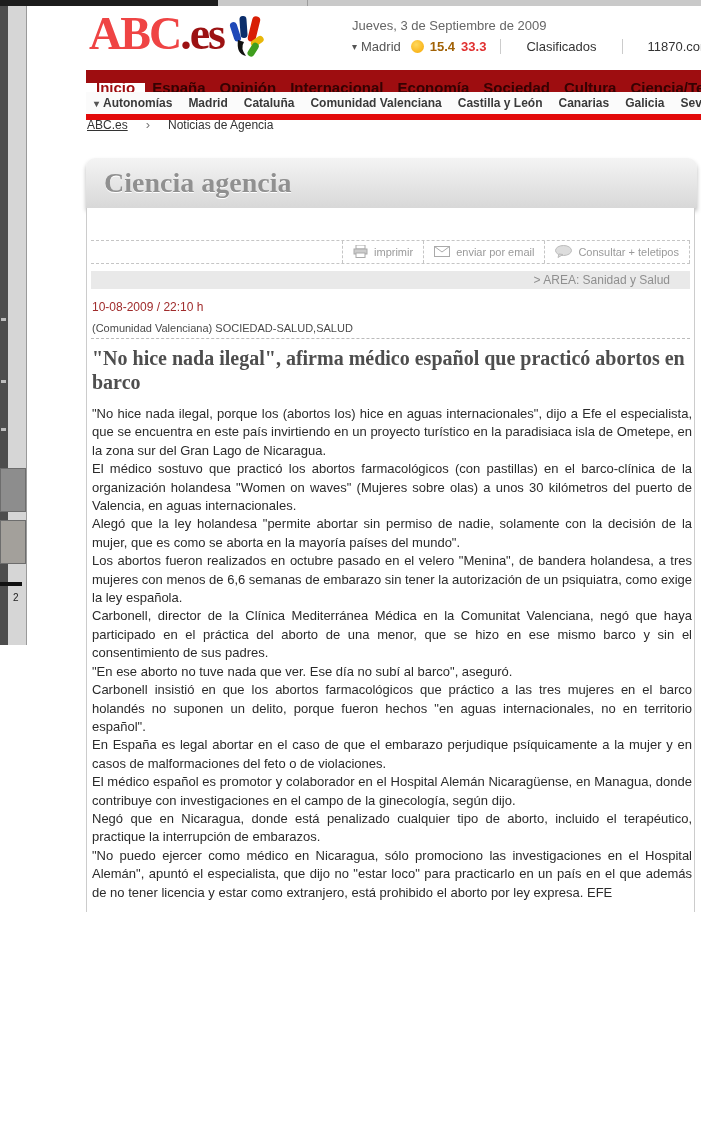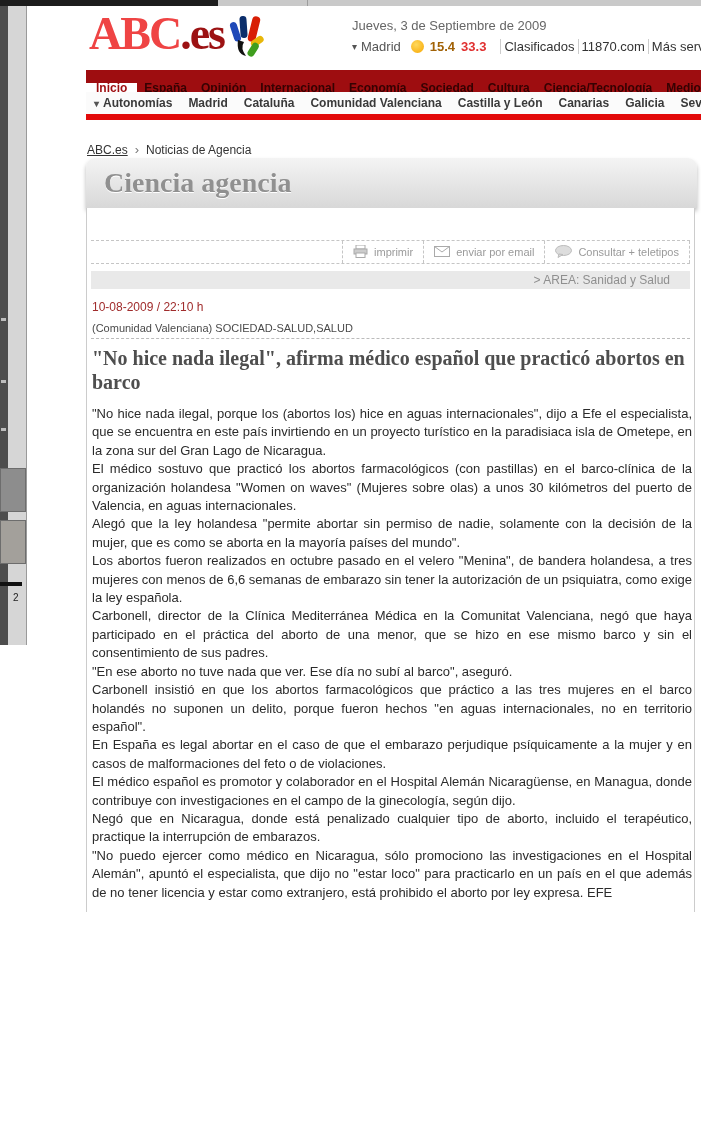--- a/index.html
+++ b/index.html
@@ -37,39 +37,39 @@
   .header-right { position:absolute; left:325px; top:12px; font-size:13px; color:#666; }
   .header-right .dateline { margin-bottom:6px; }
   .header-row2 { display:flex; align-items:center; font-size:13px; color:#444; }
   .city-sel { display:flex; align-items:center; gap:4px; cursor:pointer; color:#555; }
   .tri { font-size:10px; color:#555; }
   .sun { width:13px; height:13px; border-radius:50%; margin:0 6px 0 10px;
          background:radial-gradient(circle at 40% 35%, #ffd95e, #f7a600); }
   .tmin { color:#a16207; font-weight:bold; margin-right:6px; }
   .tmax { color:#e03030; font-weight:bold; }
   .hdr-links { display:flex; margin-left:14px; }
-  .hdr-links a { color:#333; text-decoration:none; padding:0 3px; border-left:1px solid #ccc; cursor:pointer; white-space:nowrap; }
+  .hdr-links a { color:#333; text-decoration:none; padding:0 25px; border-left:1px solid #ccc; cursor:pointer; white-space:nowrap; }
 
   
   .nav-main { position:absolute; left:59px; top:64px; width:615px; height:22px;
               background:#9e0d10; display:flex; align-items:stretch; white-space:nowrap; overflow:hidden; }
-  .nav-main a { display:flex; align-items:center; padding:0 7px; font-size:12px; font-weight:bold;
+  .nav-main a { display:flex; align-items:center; padding:0 7px; font-size:15px; font-weight:bold;
                 color:#350202; text-decoration:none; cursor:pointer;margin-top:13px; }
   .nav-main a.active { background:#fff; color:#9e0d10; padding:0 10px; }
 
   
   .nav-regions { position:absolute; left:59px; top:86px; width:615px; height:22px;
                  background:#fbfbfb; display:flex; align-items:center; white-space:nowrap; overflow:hidden; }
   .nav-regions a { display:flex; align-items:center; gap:4px; padding:0 8px; font-size:12px; font-weight:bold;
                    color:#3a3a3a; text-decoration:none; cursor:pointer; }
   .redbar { position:absolute; left:59px; top:108px; width:615px; height:6px; background:#e20a0a; }
 
   
-  .breadcrumb { position:absolute; left:60px; top:136px; font-size:12px; color:#333;
-                display:flex; align-items:center; gap:7px; }
+  .breadcrumb { position:absolute; left:60px; top:111px; font-size:12px; color:#333;
+                display:flex; align-items:center; gap:18px; }
   .breadcrumb .root { color:#333; text-decoration:underline; cursor:pointer; }
   .breadcrumb .sep { color:#777; font-size:13px; }
 
   
   .section-hd { position:absolute; left:59px; top:152px; width:611px; height:50px;
                 background:linear-gradient(#f4f4f4,#d8d8d8); border-radius:9px 9px 0 0;
                 box-shadow:0 3px 4px rgba(0,0,0,0.28);
                 font-family:"Liberation Serif", serif; font-weight:bold; font-size:28px;
                 color:#909090; line-height:50px; padding-left:18px;
                 text-shadow:0 1px 0 #fff; }

